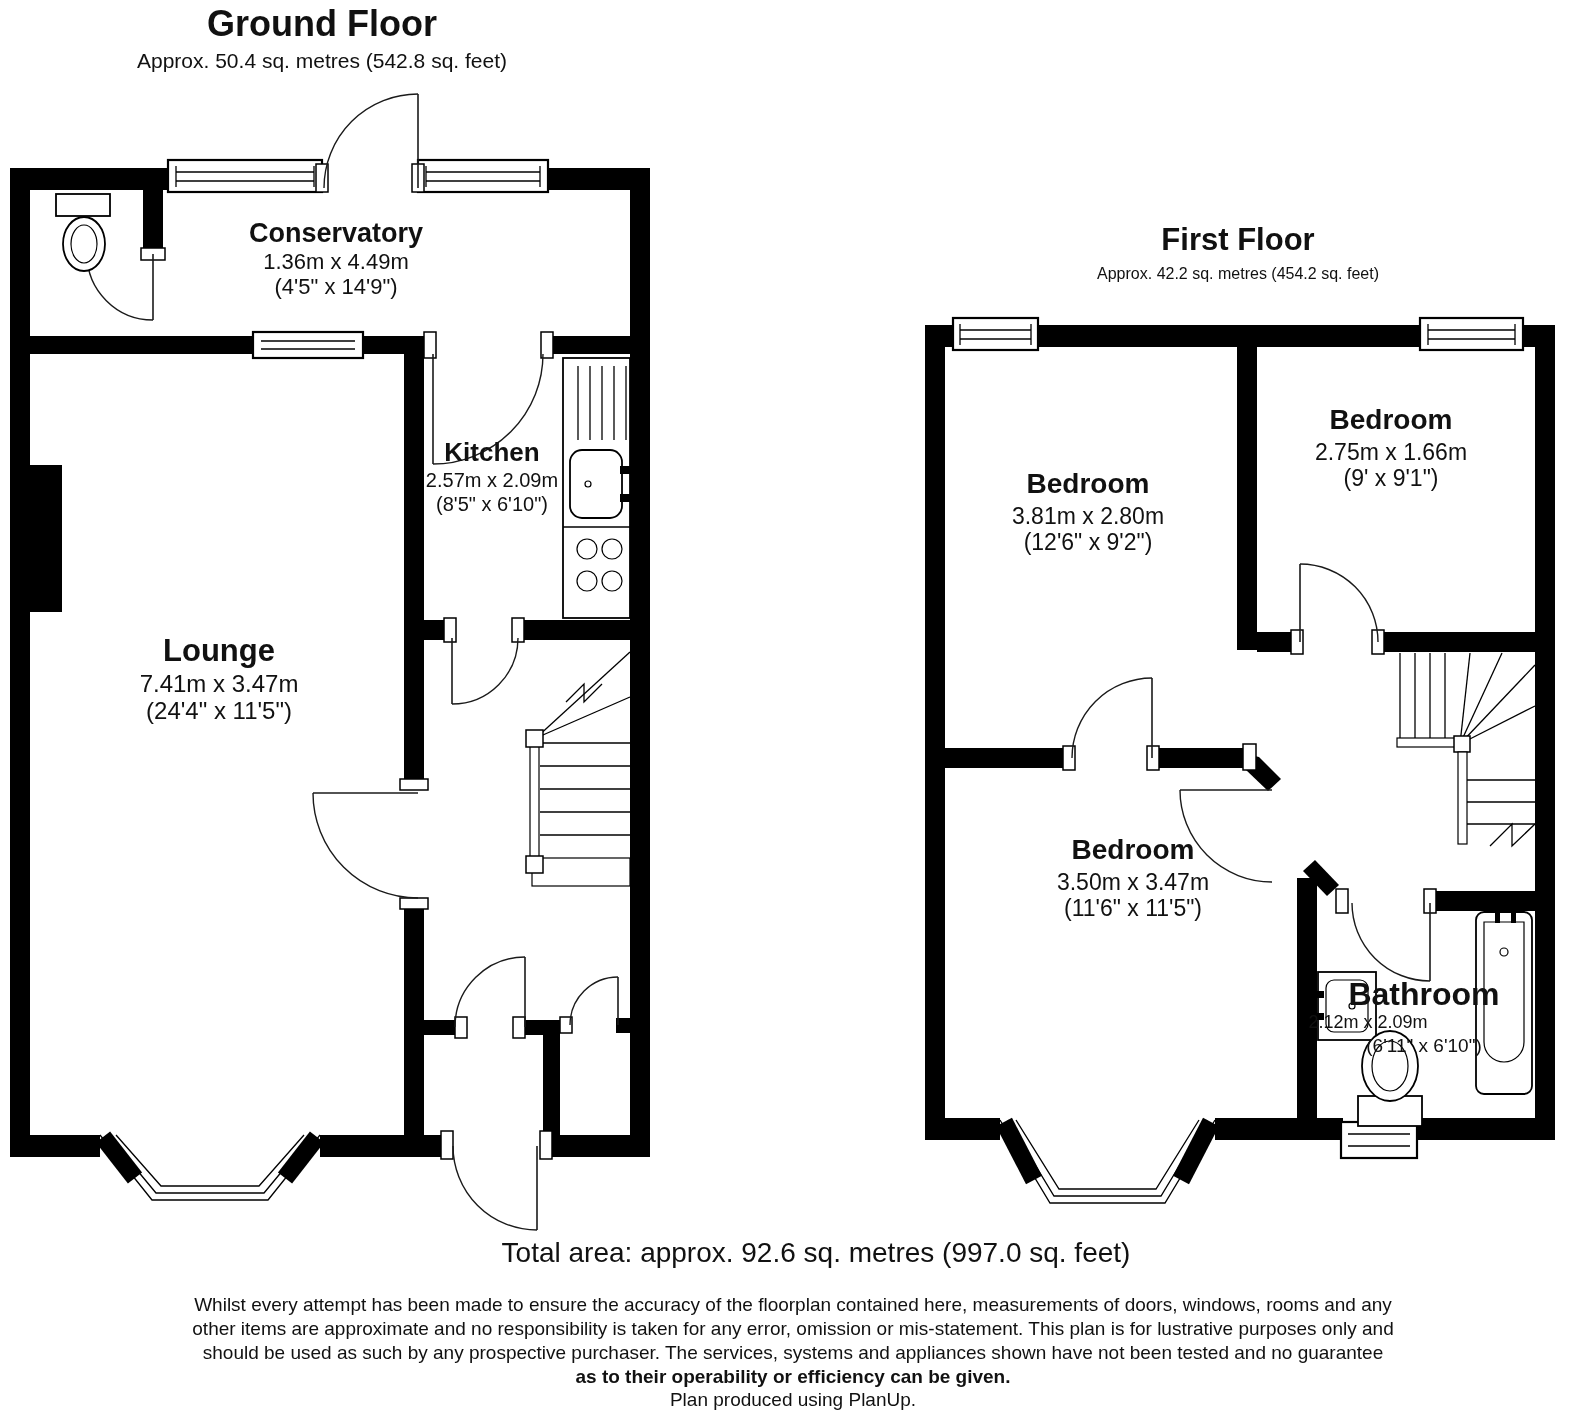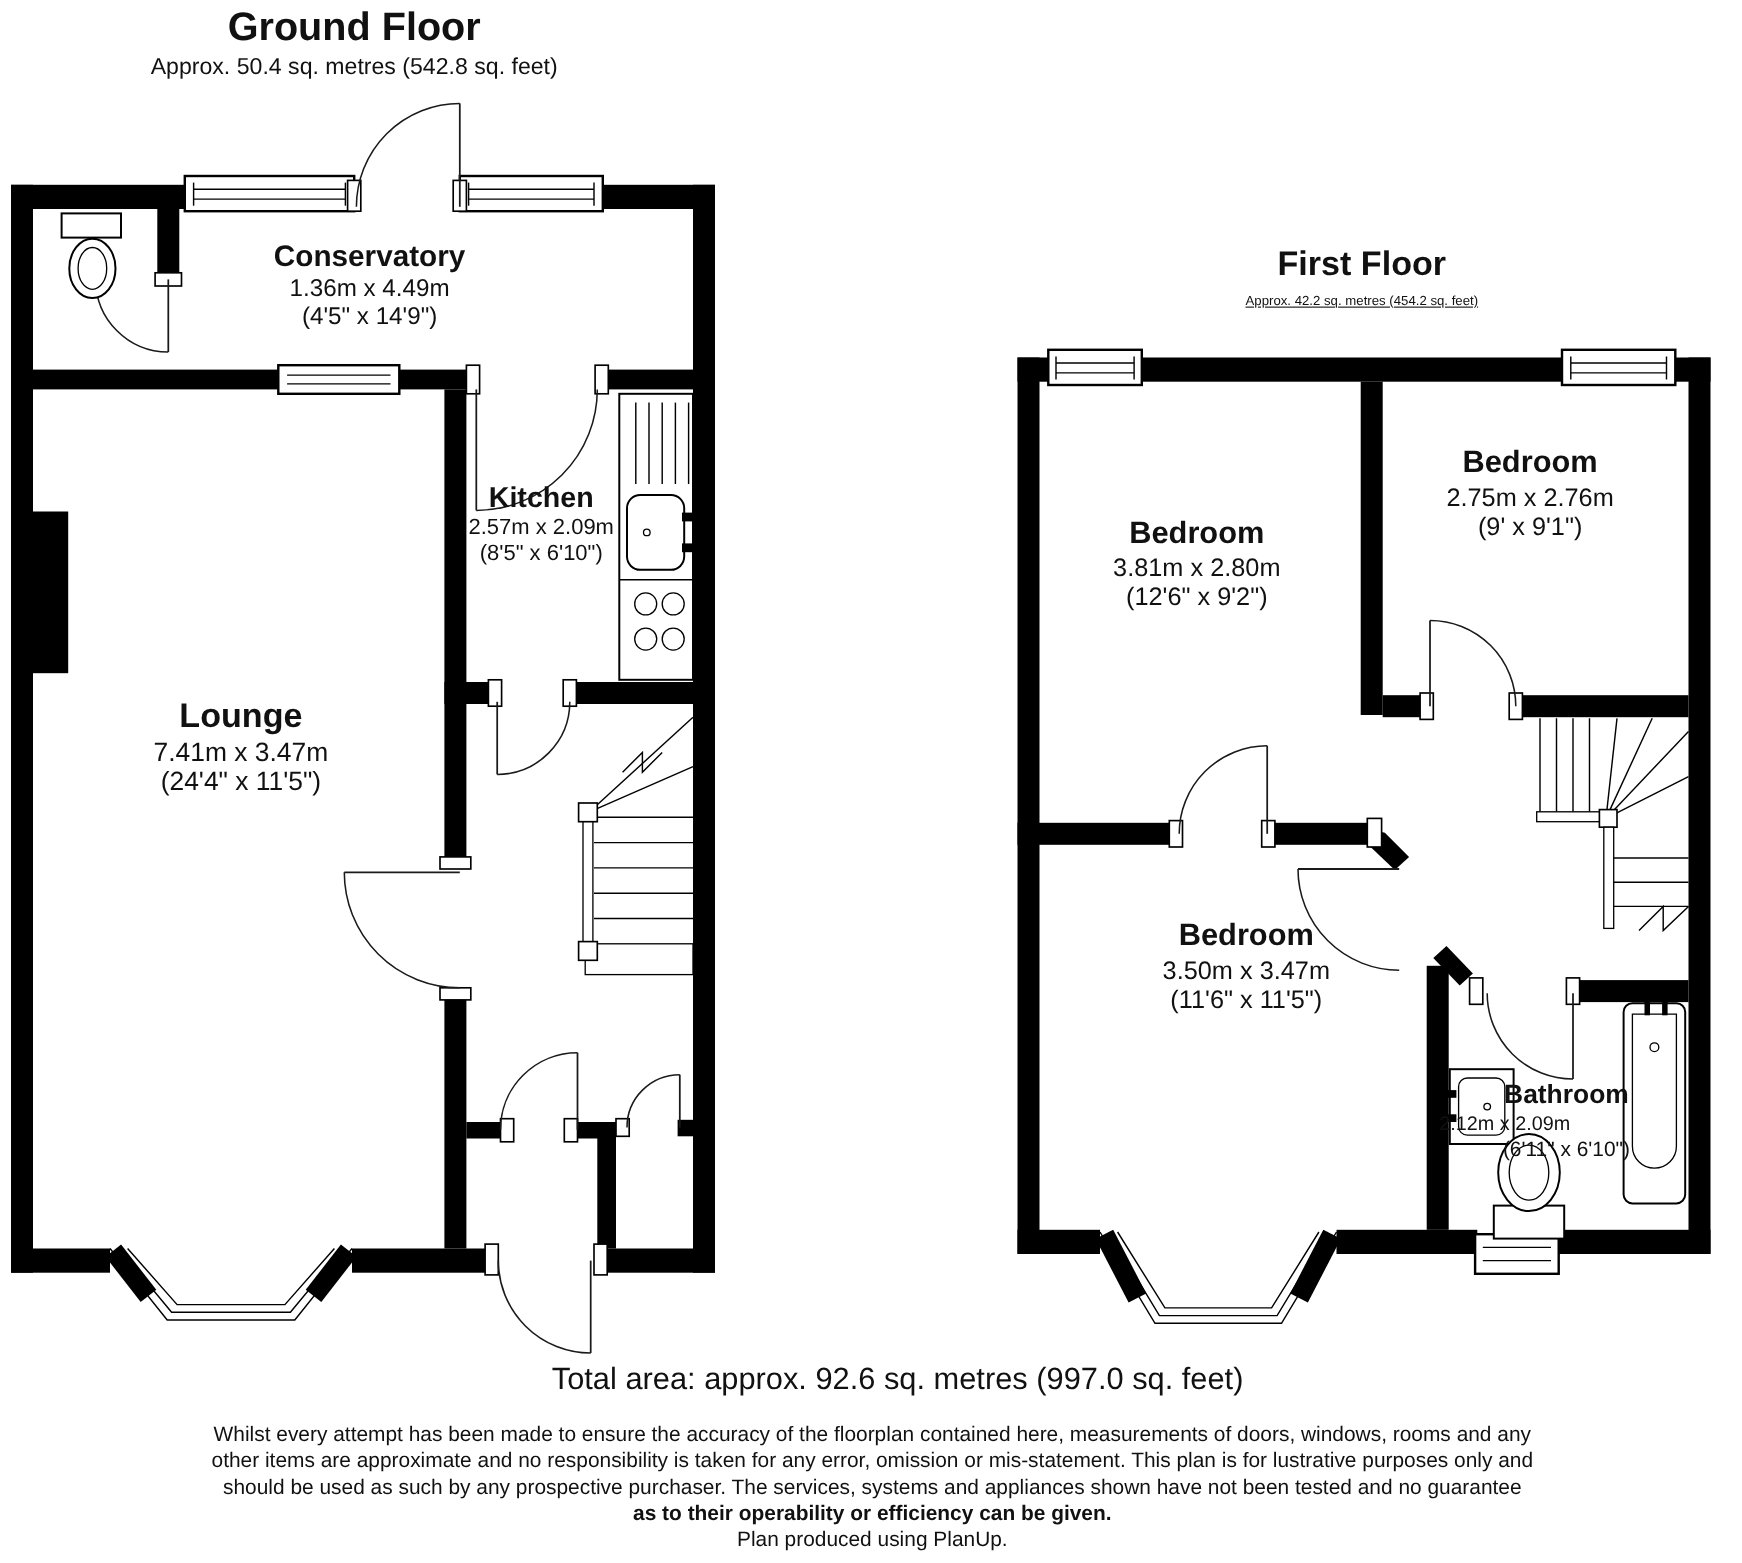--- a/index.html
+++ b/index.html
@@ -312,42 +312,42 @@
   <div class="lbl" style="left:492px;top:504px;font-size:20px;">(8'5" x 6'10")</div>
 </div>
 
 <div>
   <div class="lbl bold" style="left:219px;top:651px;font-size:31px;">Lounge</div>
   <div class="lbl" style="left:219px;top:684px;font-size:24px;">7.41m x 3.47m</div>
   <div class="lbl" style="left:219px;top:711px;font-size:24px;">(24'4" x 11'5")</div>
 </div>
 
 <div class="lbl bold" style="left:1238px;top:240px;font-size:31px;">First Floor</div>
-<div class="lbl" style="left:1238px;top:274px;font-size:12px;text-decoration:underline;">Approx. 42.2 sq. metres (454.2 sq. feet)</div>
+<div class="lbl" style="left:1238px;top:274px;font-size:16px;">Approx. 42.2 sq. metres (454.2 sq. feet)</div>
 
 <div>
   <div class="lbl bold" style="left:1088px;top:484px;font-size:28px;">Bedroom</div>
   <div class="lbl" style="left:1088px;top:516px;font-size:23px;">3.81m x 2.80m</div>
   <div class="lbl" style="left:1088px;top:542px;font-size:23px;">(12'6" x 9'2")</div>
 </div>
 
 <div>
   <div class="lbl bold" style="left:1391px;top:420px;font-size:28px;">Bedroom</div>
-  <div class="lbl" style="left:1391px;top:452px;font-size:23px;">2.75m x 2.76m</div>
+  <div class="lbl" style="left:1391px;top:452px;font-size:23px;">2.75m x 1.66m</div>
   <div class="lbl" style="left:1391px;top:478px;font-size:23px;">(9' x 9'1")</div>
 </div>
 
 <div>
   <div class="lbl bold" style="left:1133px;top:850px;font-size:28px;">Bedroom</div>
   <div class="lbl" style="left:1133px;top:882px;font-size:23px;">3.50m x 3.47m</div>
   <div class="lbl" style="left:1133px;top:908px;font-size:23px;">(11'6" x 11'5")</div>
 </div>
 
 <div>
-  <div class="lbl bold" style="left:1424px;top:995px;font-size:24px;">Bathroom</div>
+  <div class="lbl bold" style="left:1424px;top:995px;font-size:32px;">Bathroom</div>
   <div class="lbl" style="left:1368px;top:1022px;font-size:18px;">2.12m x 2.09m</div>
   <div class="lbl" style="left:1424px;top:1046px;font-size:19px;">(6'11" x 6'10")</div>
 </div>
 
 <div class="lbl" style="left:776px;top:1253px;font-size:28px;margin-left:40px;">Total area: approx. 92.6 sq. metres (997.0 sq. feet)</div>
 
 <div>
   <div class="lbl" style="left:793px;top:1305px;font-size:19px;">Whilst every attempt has been made to ensure the accuracy of the floorplan contained here, measurements of doors, windows, rooms and any</div>
   <div class="lbl" style="left:793px;top:1329px;font-size:19px;">other items are approximate and no responsibility is taken for any error, omission or mis-statement. This plan is for lustrative purposes only and</div>
   <div class="lbl" style="left:793px;top:1353px;font-size:19px;">should be used as such by any prospective purchaser. The services, systems and appliances shown have not been tested and no guarantee</div>

